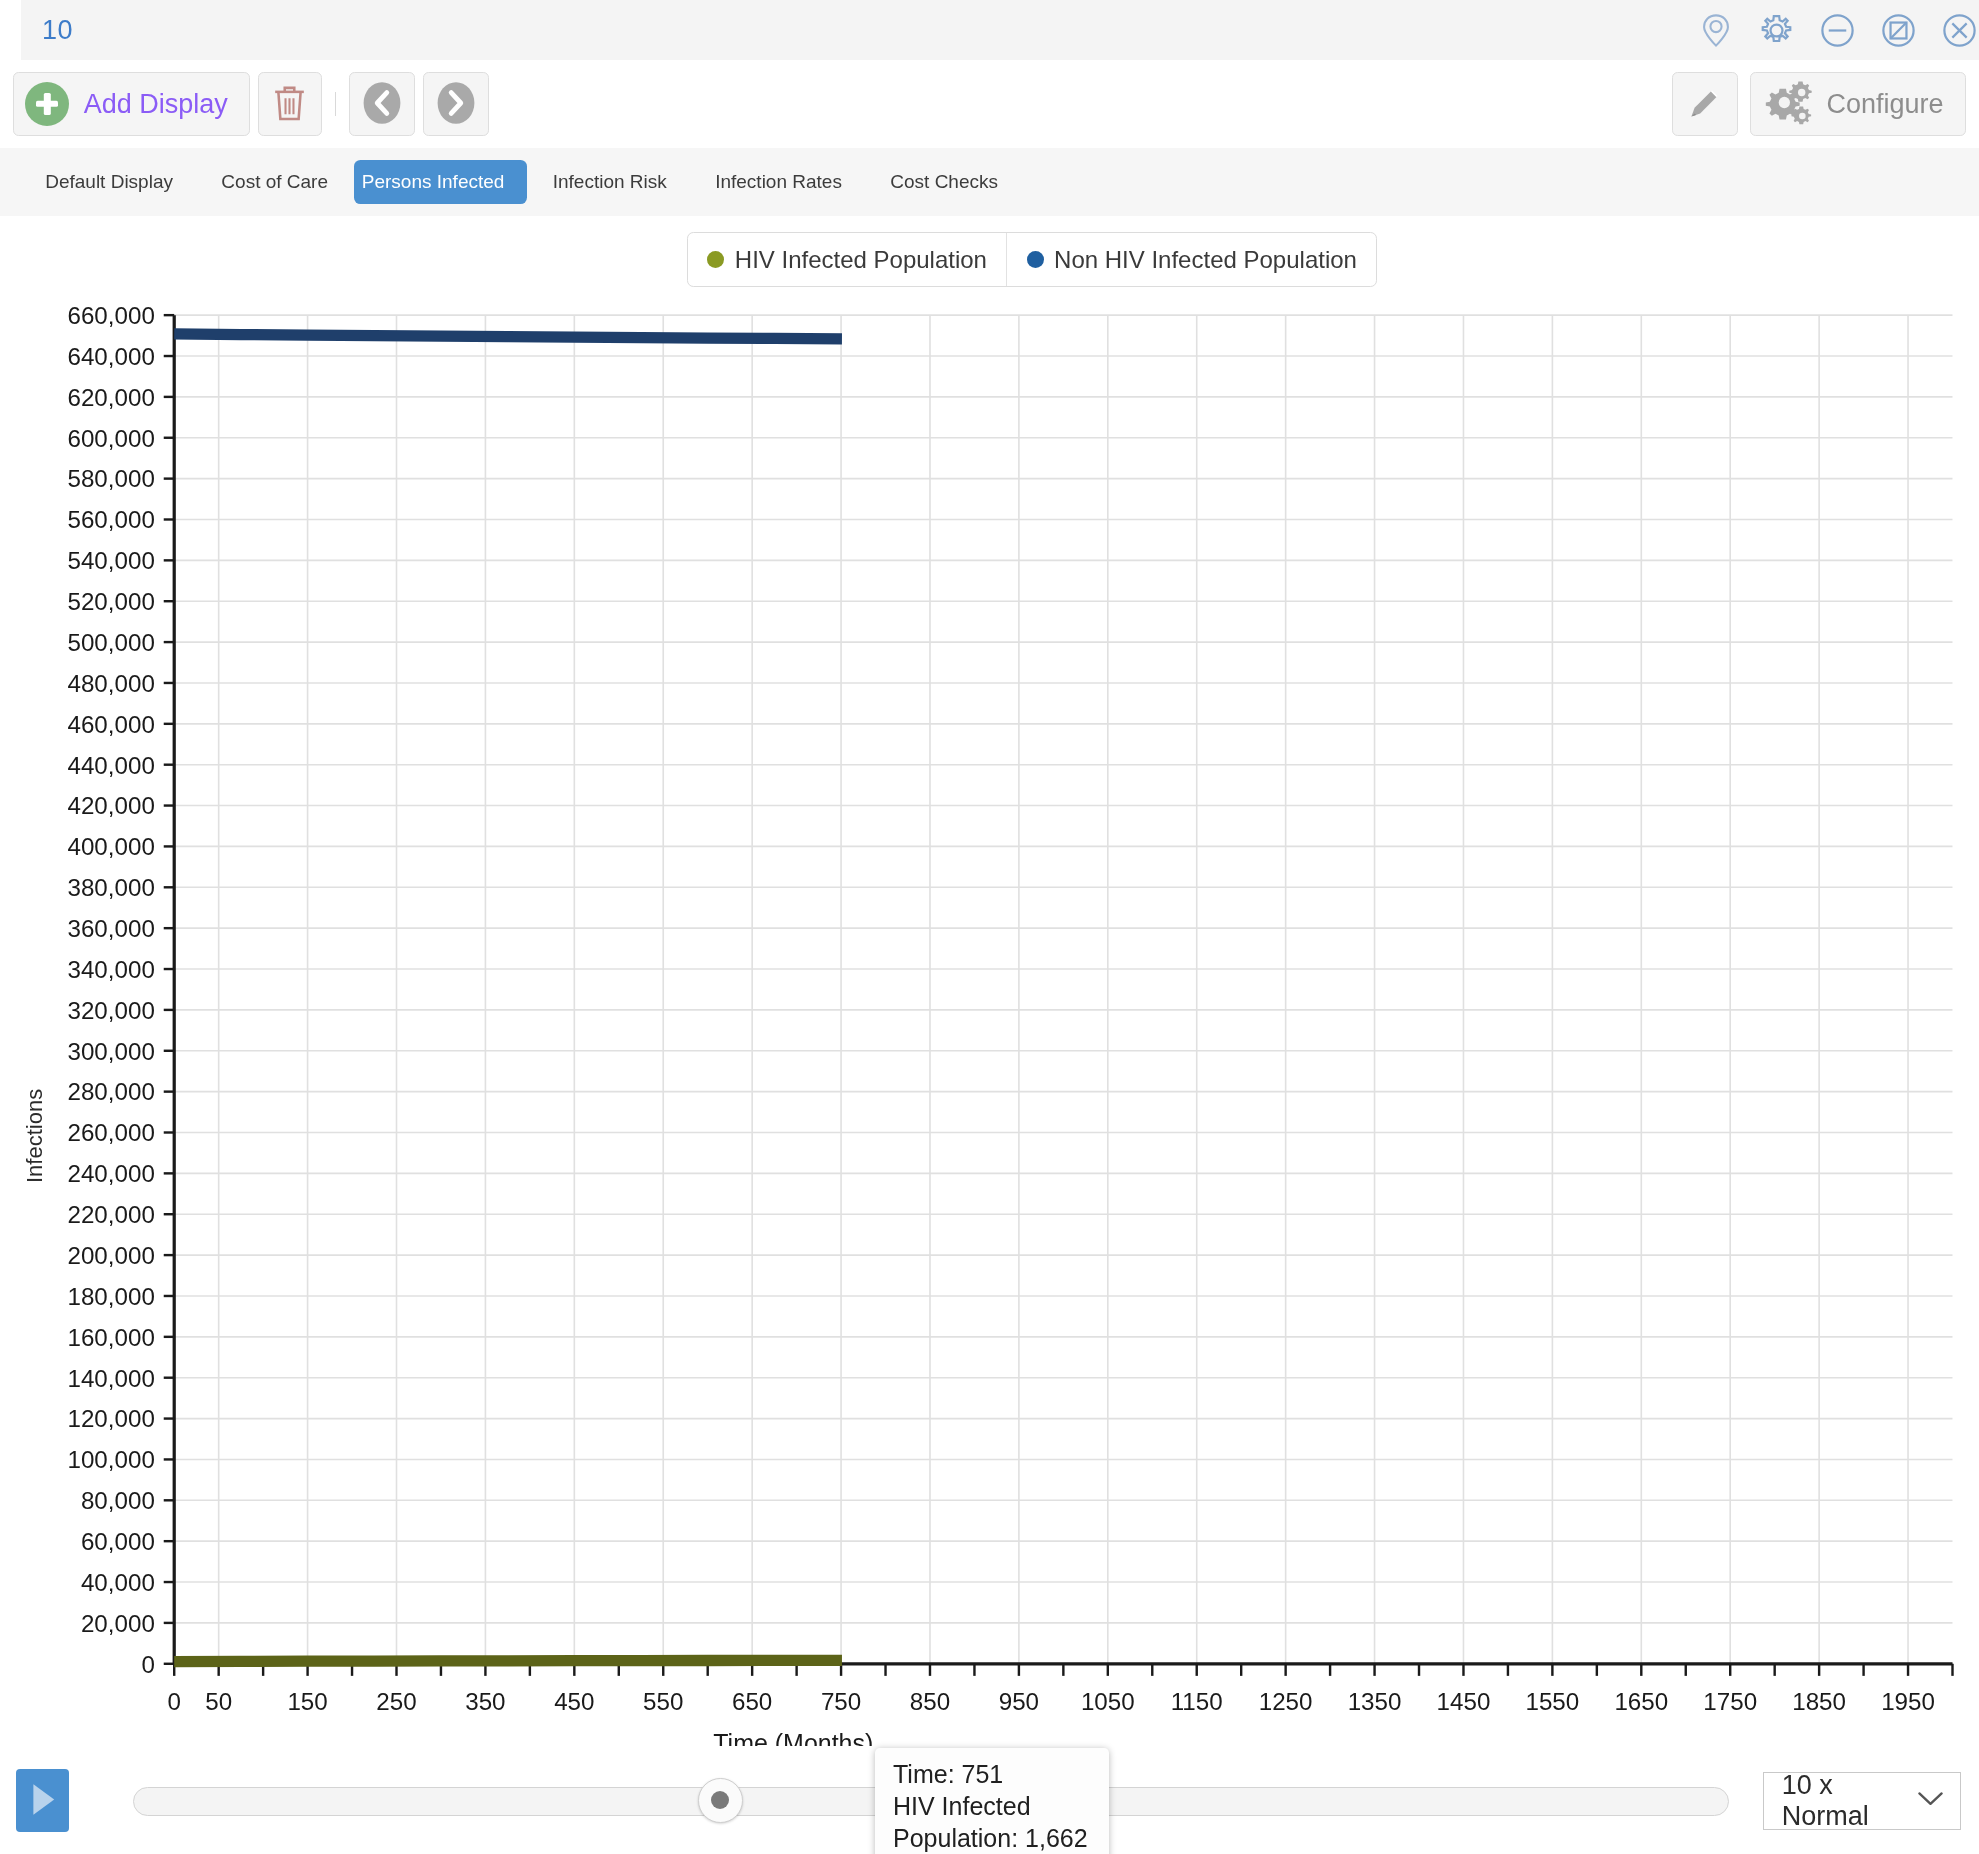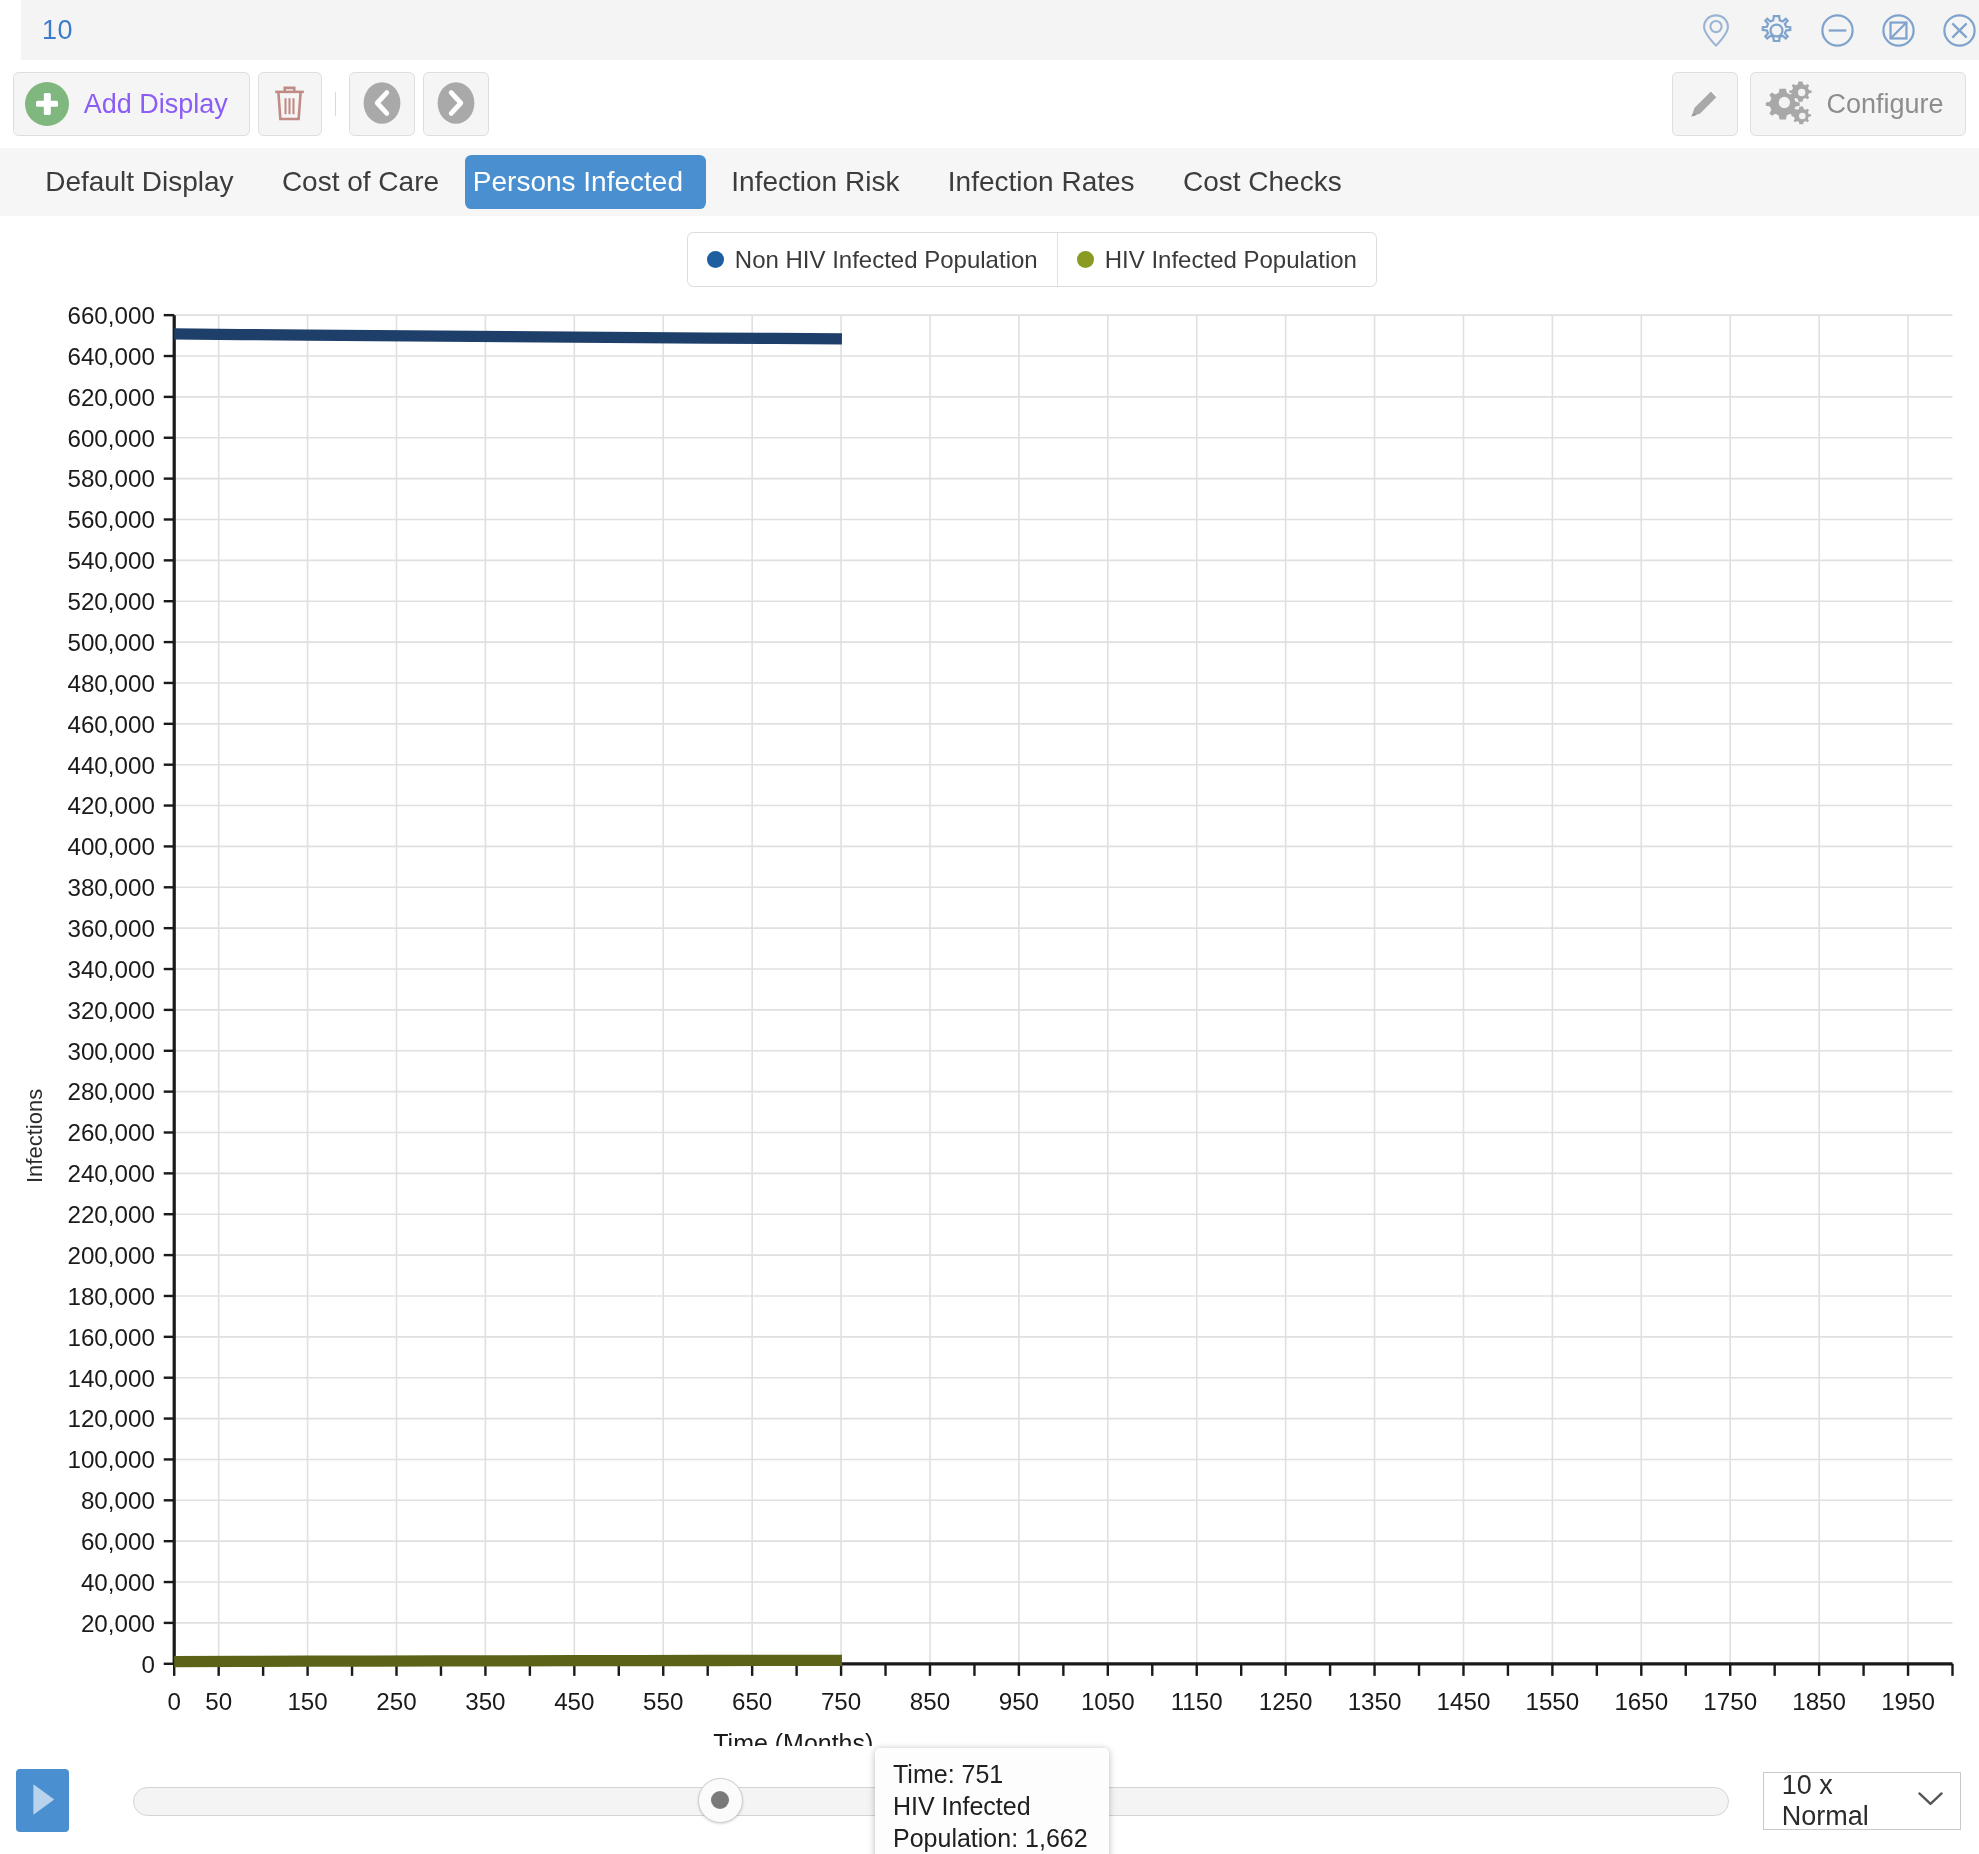--- a/index.html
+++ b/index.html
@@ -57,21 +57,21 @@
   .plus-circle::before { left:50%; top:10.5px; width:6.4px; height:22.6px; transform:translateX(-50%); }
   .plus-circle::after { top:50%; left:10.5px; height:6.4px; width:22.6px; transform:translateY(-50%); }
 
   
   .tabbar {
     position:absolute; left:0; top:148px; width:1980px; height:68px;
     background:#f6f6f6;
     display:flex; align-items:center; padding-left:22.6px; gap:3.2px;
   }
   .tab {
-    font-size:28px; color:#3c3c3c; padding:11.3px 22.6px; border-radius:6.4px;
+    font-size:19px; color:#3c3c3c; padding:11.3px 22.6px; border-radius:6.4px;
     cursor:pointer; white-space:nowrap;
   }
   .tab.active { background:#4a90d0; color:#ffffff;padding-left:8px; }
 
   
   .chart-area {
     position:absolute; left:0; top:216px; width:1980px; height:1530px; background:#fff;
   }
   .legend {
     position:absolute; left:687px; top:16px;
@@ -247,26 +247,26 @@
     <div class="tab active">Persons Infected</div>
     <div class="tab">Infection Risk</div>
     <div class="tab">Infection Rates</div>
     <div class="tab">Cost Checks</div>
   </div>
 
   <div class="chart-area">
 
     <div class="legend">
       <div class="legend-item">
+        <span class="legend-dot" style="background:#8a9a23"></span>
+        <span class="legend-label">HIV Infected Population</span>
+      </div>
+      <div class="legend-item">
         <span class="legend-dot" style="background:#1f5fa0"></span>
         <span class="legend-label">Non HIV Infected Population</span>
-      </div>
-      <div class="legend-item">
-        <span class="legend-dot" style="background:#8a9a23"></span>
-        <span class="legend-label">HIV Infected Population</span>
       </div>
     </div>
 
     <div class="ylabel">Infections</div>
 
     <svg class="plot-svg" id="plot" width="1980" height="1530" viewBox="0 0 2456 1898">
         <line x1="216" x2="2422" y1="1796" y2="1796" stroke="#b9b9b9" stroke-width="2"></line>
         <line x1="216" x2="2422" y1="1745.3030303030303" y2="1745.3030303030303" stroke="#e0e0e0" stroke-width="2"></line>
         <line x1="216" x2="2422" y1="1694.6060606060605" y2="1694.6060606060605" stroke="#e0e0e0" stroke-width="2"></line>
         <line x1="216" x2="2422" y1="1643.909090909091" y2="1643.909090909091" stroke="#e0e0e0" stroke-width="2"></line>

